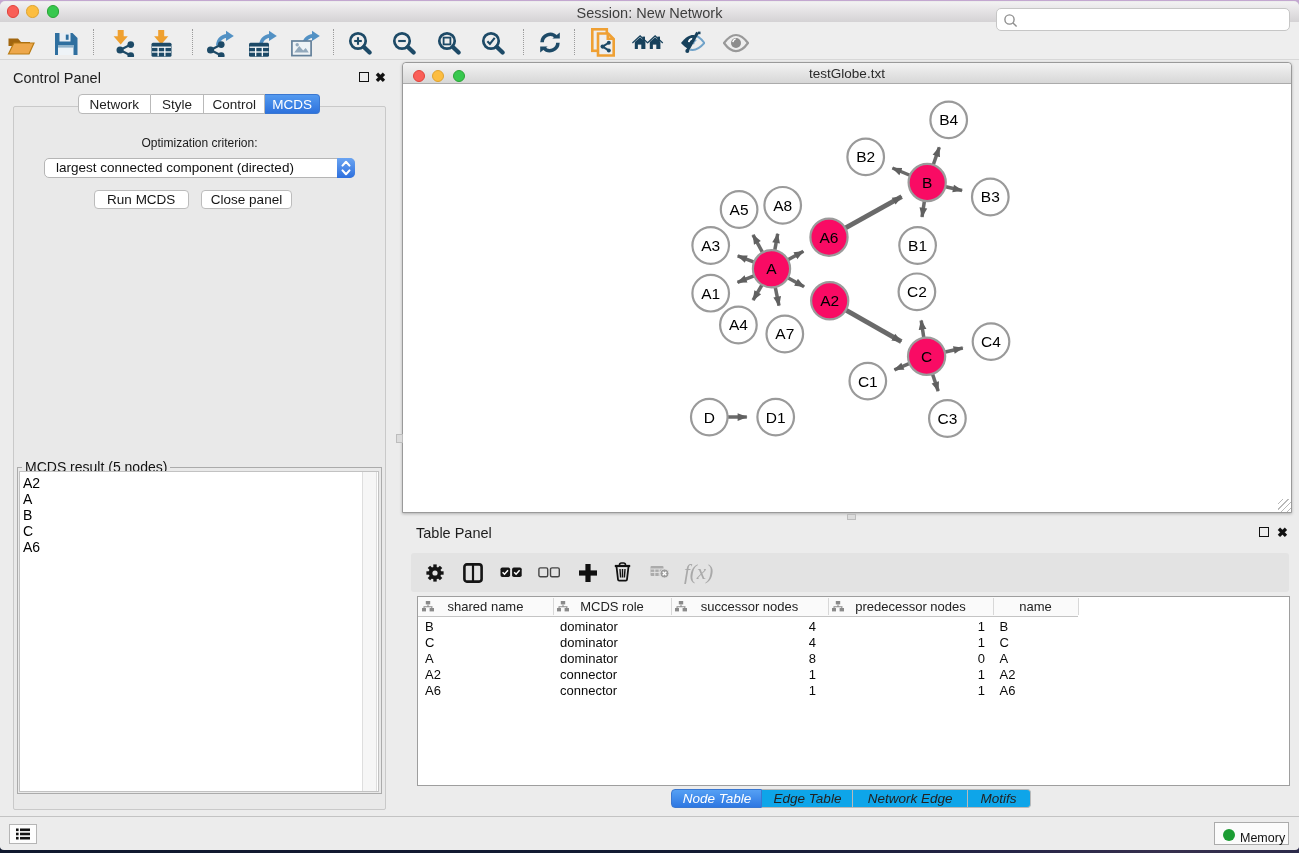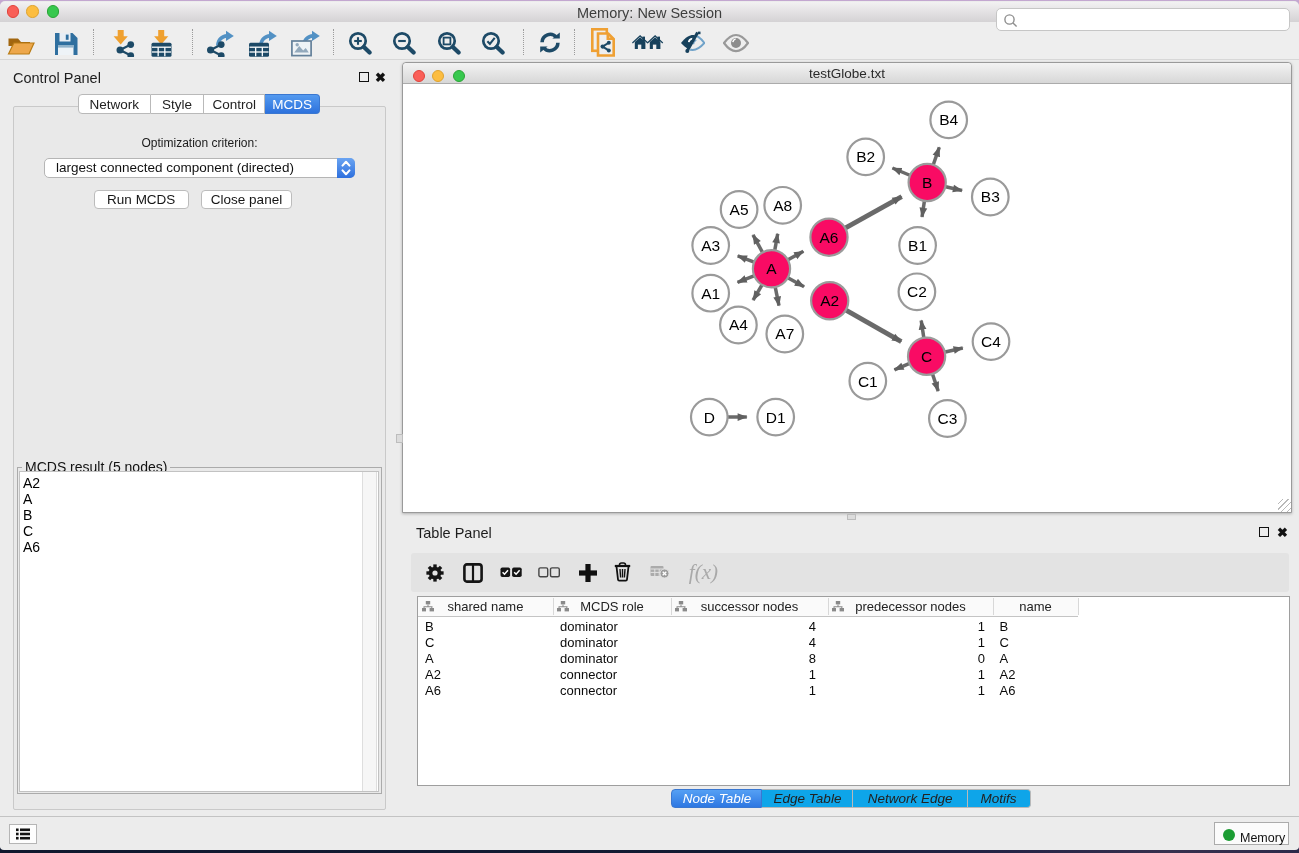--- a/index.html
+++ b/index.html
@@ -76,21 +76,21 @@
 #memDot{left:8px;top:5.5px;width:12px;height:12px;border-radius:50%;background:#1b9c33;}
 </style></head>
 <body>
 <div class="abs" id="wallTop"></div>
 <div class="abs" id="wallBot"></div>
 <div class="abs" id="win"></div>
 <div class="abs" id="titlebar"></div>
 <div class="abs tl" id="tlr" style="top:5.2px"></div>
 <div class="abs tl" id="tly" style="top:5.2px"></div>
 <div class="abs tl" id="tlg" style="top:5.2px"></div>
-<div class="abs" id="wtitle">Memory: New Session</div>
+<div class="abs" id="wtitle">Session: New Network</div>
 <div class="abs" id="toolbar"></div>
 <div class="abs tsep" style="left:93px;top:29px"></div>
 <div class="abs tsep" style="left:192px;top:29px"></div>
 <div class="abs tsep" style="left:333px;top:29px"></div>
 <div class="abs tsep" style="left:522.5px;top:29px"></div>
 <div class="abs tsep" style="left:573.5px;top:29px"></div>
 <svg class="abs" style="left:7px;top:31px" width="29" height="24" viewBox="0 0 29 24">
     <path d="M1.5,7.5 h9.5 l3,3.4 h9 v4 h-21.5 z" fill="#a2660f"></path>
 <path d="M1.5,23 L6.8,12 h20.2 L22,23 z" fill="#eda74b" stroke="#b97c15" stroke-width="1.2"></path>
   </svg>
@@ -423,21 +423,21 @@
         <line x1="4.8" y1="5" x2="4.8" y2="12"></line>
         <line x1="9.2" y1="5" x2="9.2" y2="12"></line>
       </g>
 <circle cx="14.5" cy="9.5" r="4.5" fill="#9b9b9b" stroke="#e3e3e3"></circle>
 <g stroke="#fff" stroke-width="1.3">
         <line x1="12.7" y1="7.7" x2="16.3" y2="11.3"></line>
         <line x1="16.3" y1="7.7" x2="12.7" y2="11.3"></line>
       </g>
     </g>
   </svg>
-<div class="abs" style="left:684px;top:560px;width:34px;font-family:'Liberation Serif',serif;font-style:italic;font-size:21px;color:#a9a9a9;text-align:right;">f(x)</div>
+<div class="abs" style="left:684px;top:560px;width:34px;font-family:'Liberation Serif',serif;font-style:italic;font-size:21px;color:#a9a9a9;">f(x)</div>
 <div class="abs" id="tbl">
 <div class="abs" id="tblHead"></div>
 <div class="abs hcell" style="left:0px;width:135px"><svg width="12" height="11" viewBox="0 0 12 11" style="position:absolute;left:4px;top:4px">
         <g fill="#8a8a8a">
           <rect x="3.8" y="0" width="4.4" height="3.4"></rect>
           <rect x="0" y="7" width="4" height="3.4"></rect>
           <rect x="7.6" y="7" width="4.4" height="3.4"></rect>
           <path d="M5.5,3.4 h1 v2 h-1 z M1.5,5.2 h9 v1 h-9 z M1.5,5.2 h1 v2 h-1 z M9.3,5.2 h1 v2 h-1 z"></path>
         </g>
       </svg>shared name</div>

